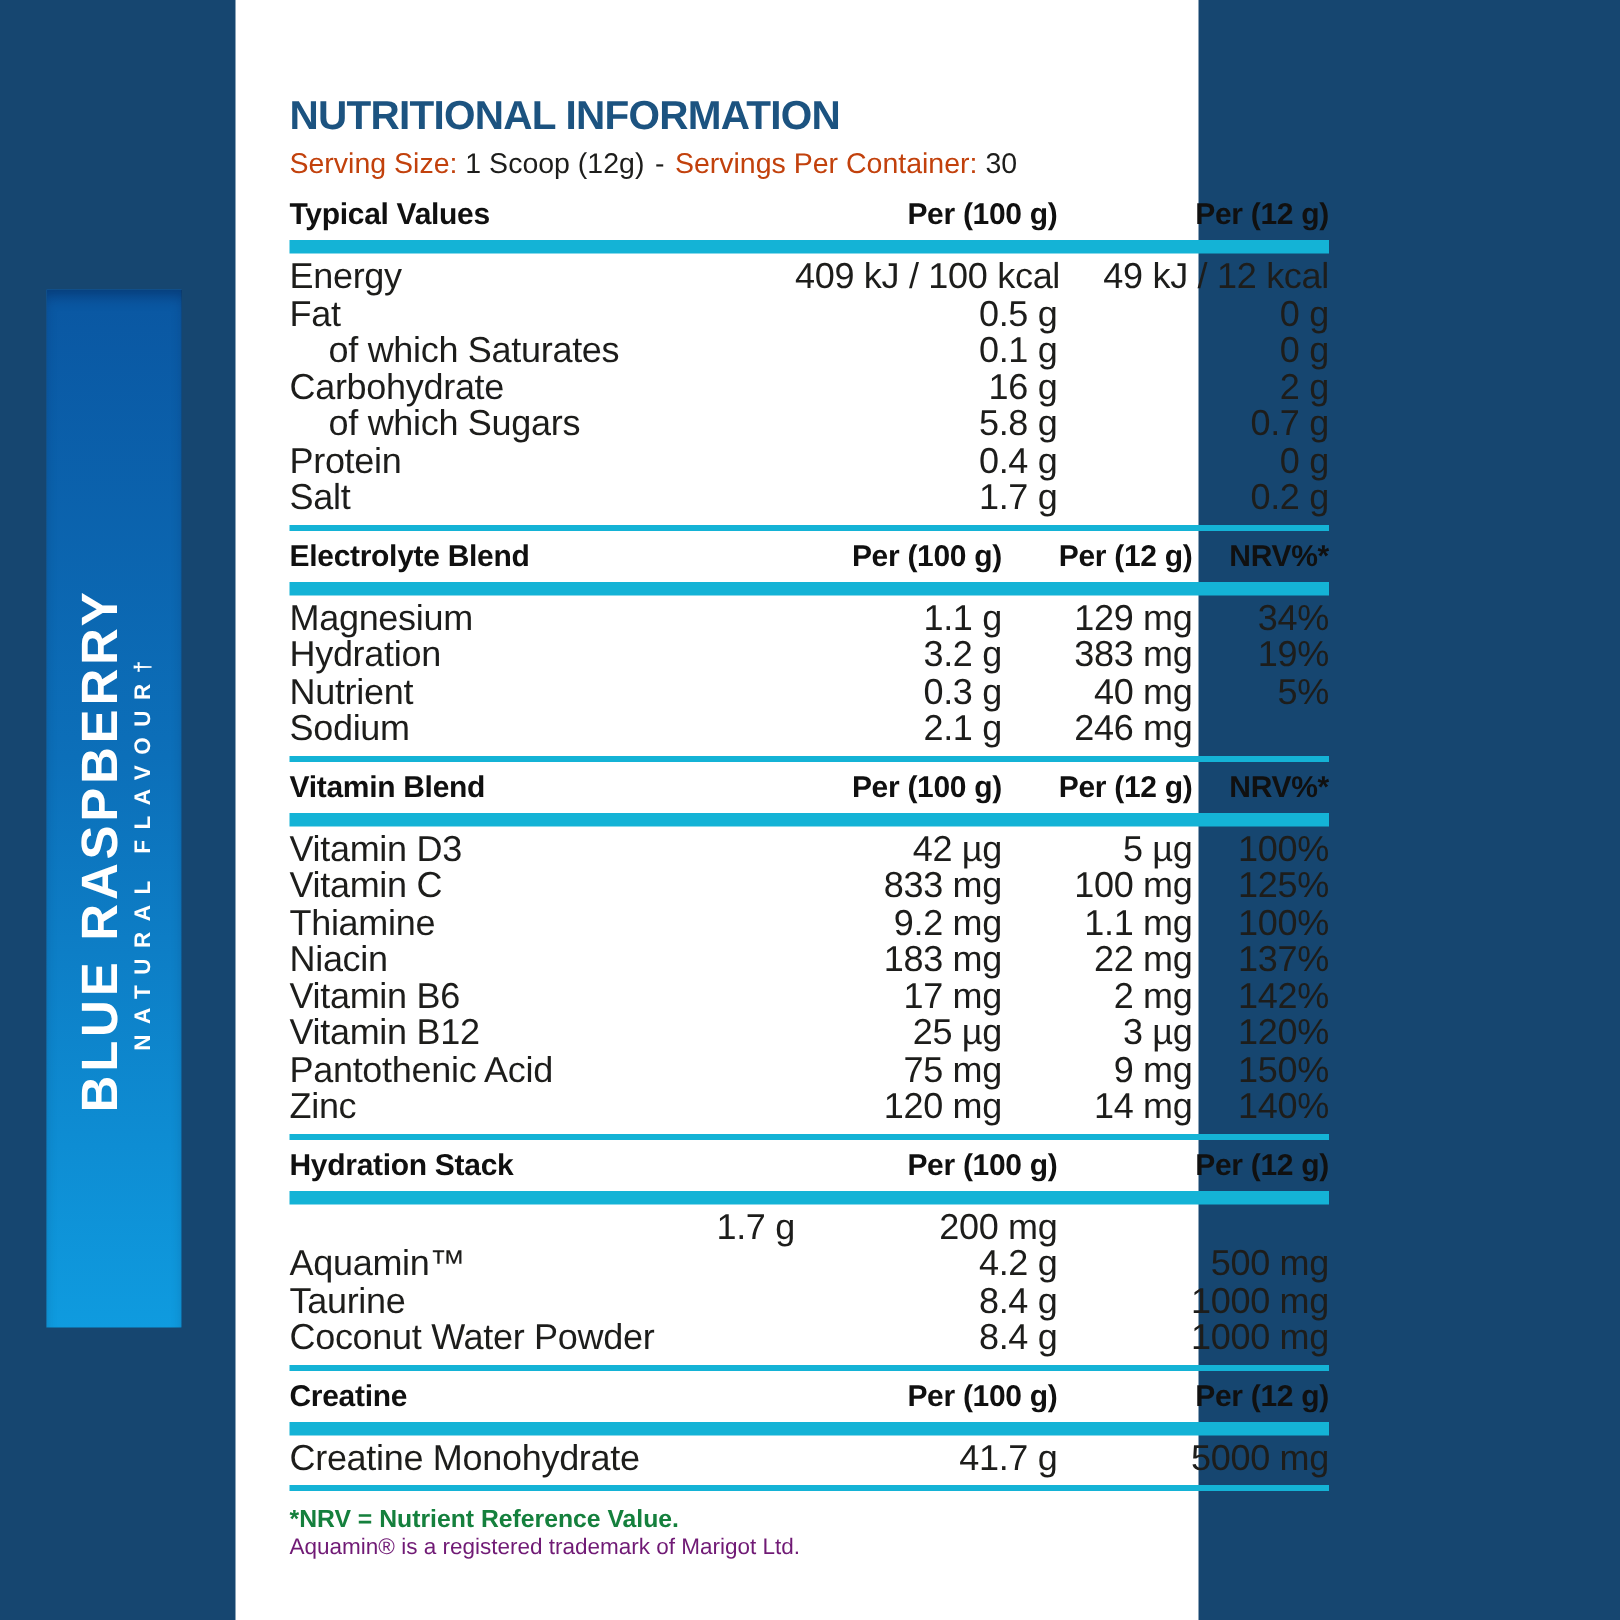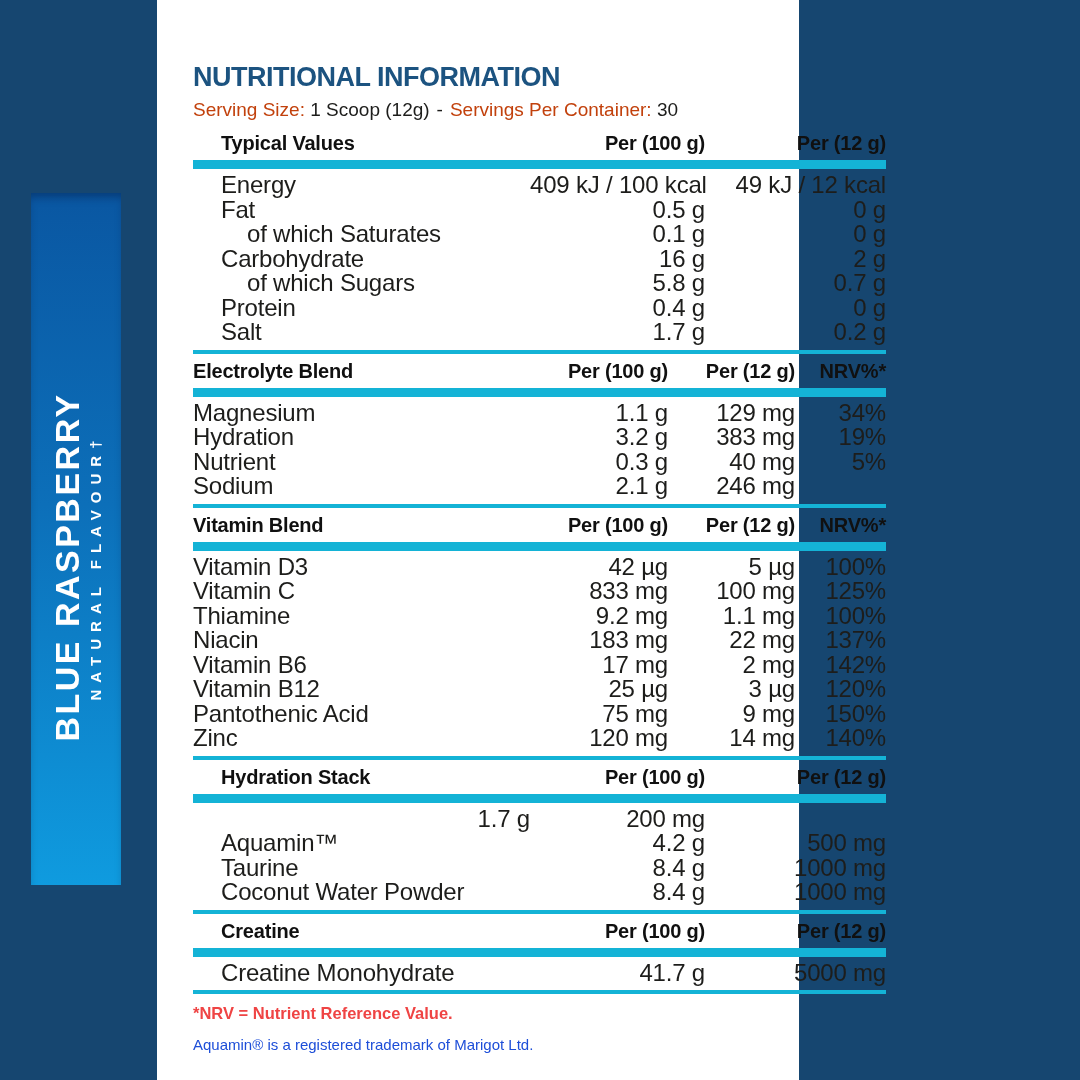--- a/index.html
+++ b/index.html
@@ -51,39 +51,39 @@
   .serving .sep { padding:0 7px; }
 
   
   .table-wrap { margin-top:5px; }
   .sec-head {
     display:grid; align-items:end;
     padding:6px 0 5px;
     font-weight:bold; font-size:20px; color:#101010;
     letter-spacing:-0.2px;
   }
-  .cols3 { grid-template-columns:1fr 175px 181px;margin-left:28px; }
+  .cols3 { grid-template-columns:1fr 175px 181px; }
   .cols4 { grid-template-columns:1fr 130px 127px 91px; }
   .sec-head > div, .row > div { white-space:nowrap; }
   .hcell { text-align:right; }
   .hcell.name { text-align:left; }
 
   .bar { width:100%; }
   .bar.thick { height:9px; background:#14b3d6; }
   .bar.thin  { height:4px; background:#14b3d6; margin-top:2px; }
 
   .sec-rows { padding:4px 0 3px; }
   .row { display:grid; line-height:24.5px; font-size:24px; letter-spacing:-0.2px; }
   .cell { text-align:right; }
   .cell.name { text-align:left; }
   .cell.indent { padding-left:26px; }
 
   
-  .foot1 { margin-top:10px; font-size:16.5px; font-weight:bold; color:#ef4444; }
-  .foot2 { margin-top:13px; font-size:15px; color:#1d4ed8; }
+  .foot1 { margin-top:10px; font-size:16.5px; font-weight:bold; color:#15803d; }
+  .foot2 { font-size:15px; color:#701a75; }
 </style>
 </head>
 <body>
 
 <div class="flavour-band">
   <div class="band-rotated">
     <span class="flavour-name">BLUE RASPBERRY</span>
     <span class="flavour-sub">NATURAL FLAVOUR†</span>
   </div>
 </div>

